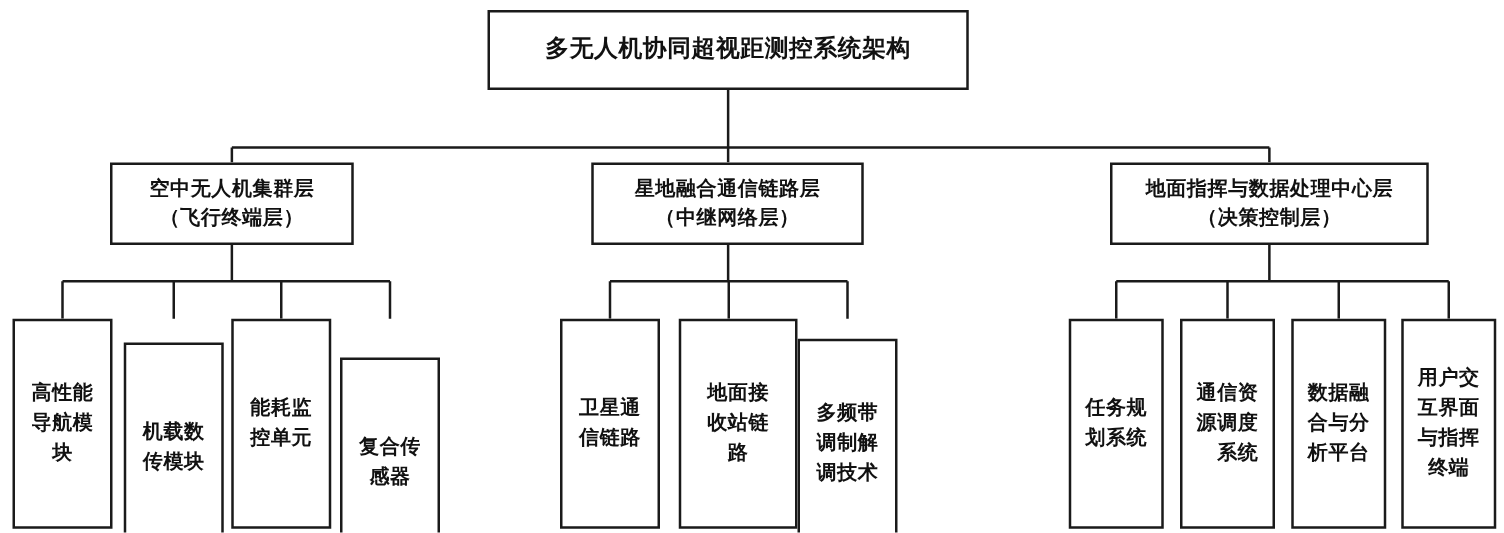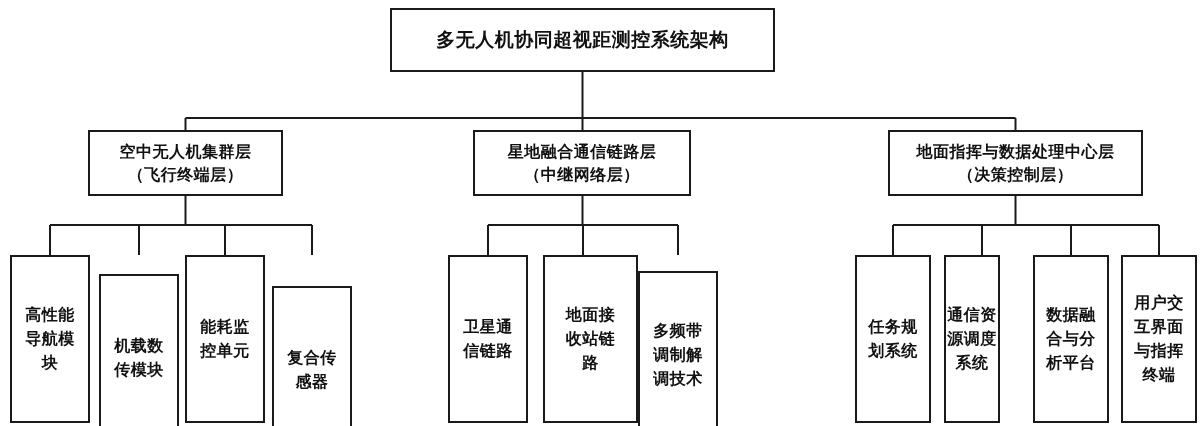--- a/index.html
+++ b/index.html
@@ -37,21 +37,21 @@
   .l2-c   { left: 888px; top: 130px; width: 255px; height: 66px; }
   .leaf   { top: 255px; height: 168px; font-size: 16px; line-height: 1.5; }
   .leaf-a1 { left: 10px;   width: 80px; }
   .leaf-a2 { left: 99px;   width: 80px; margin-top: 19px; }
   .leaf-a3 { left: 185px;  width: 80px; }
   .leaf-a4 { left: 272px;  width: 80px; margin-top: 31px; }
   .leaf-b1 { left: 448px;  width: 80px; }
   .leaf-b2 { left: 543px;  width: 95px; }
   .leaf-b3 { left: 638px;  width: 80px; margin-top: 16px; }
   .leaf-c1 { left: 855px;  width: 76px; }
-  .leaf-c2 { left: 944px;  width: 56px; }
+  .leaf-c2 { left: 944px;  width: 76px; text-align: right; }
   .leaf-c3 { left: 1033px; width: 76px; }
   .leaf-c4 { left: 1121px; width: 76px; }
 </style>
 </head>
 <body>
 
 <div class="canvas">
 
   <svg class="connectors" viewBox="0 0 1203 426" xmlns="http://www.w3.org/2000/svg">
     <g stroke="#1a1a1a" stroke-width="2" fill="none">

